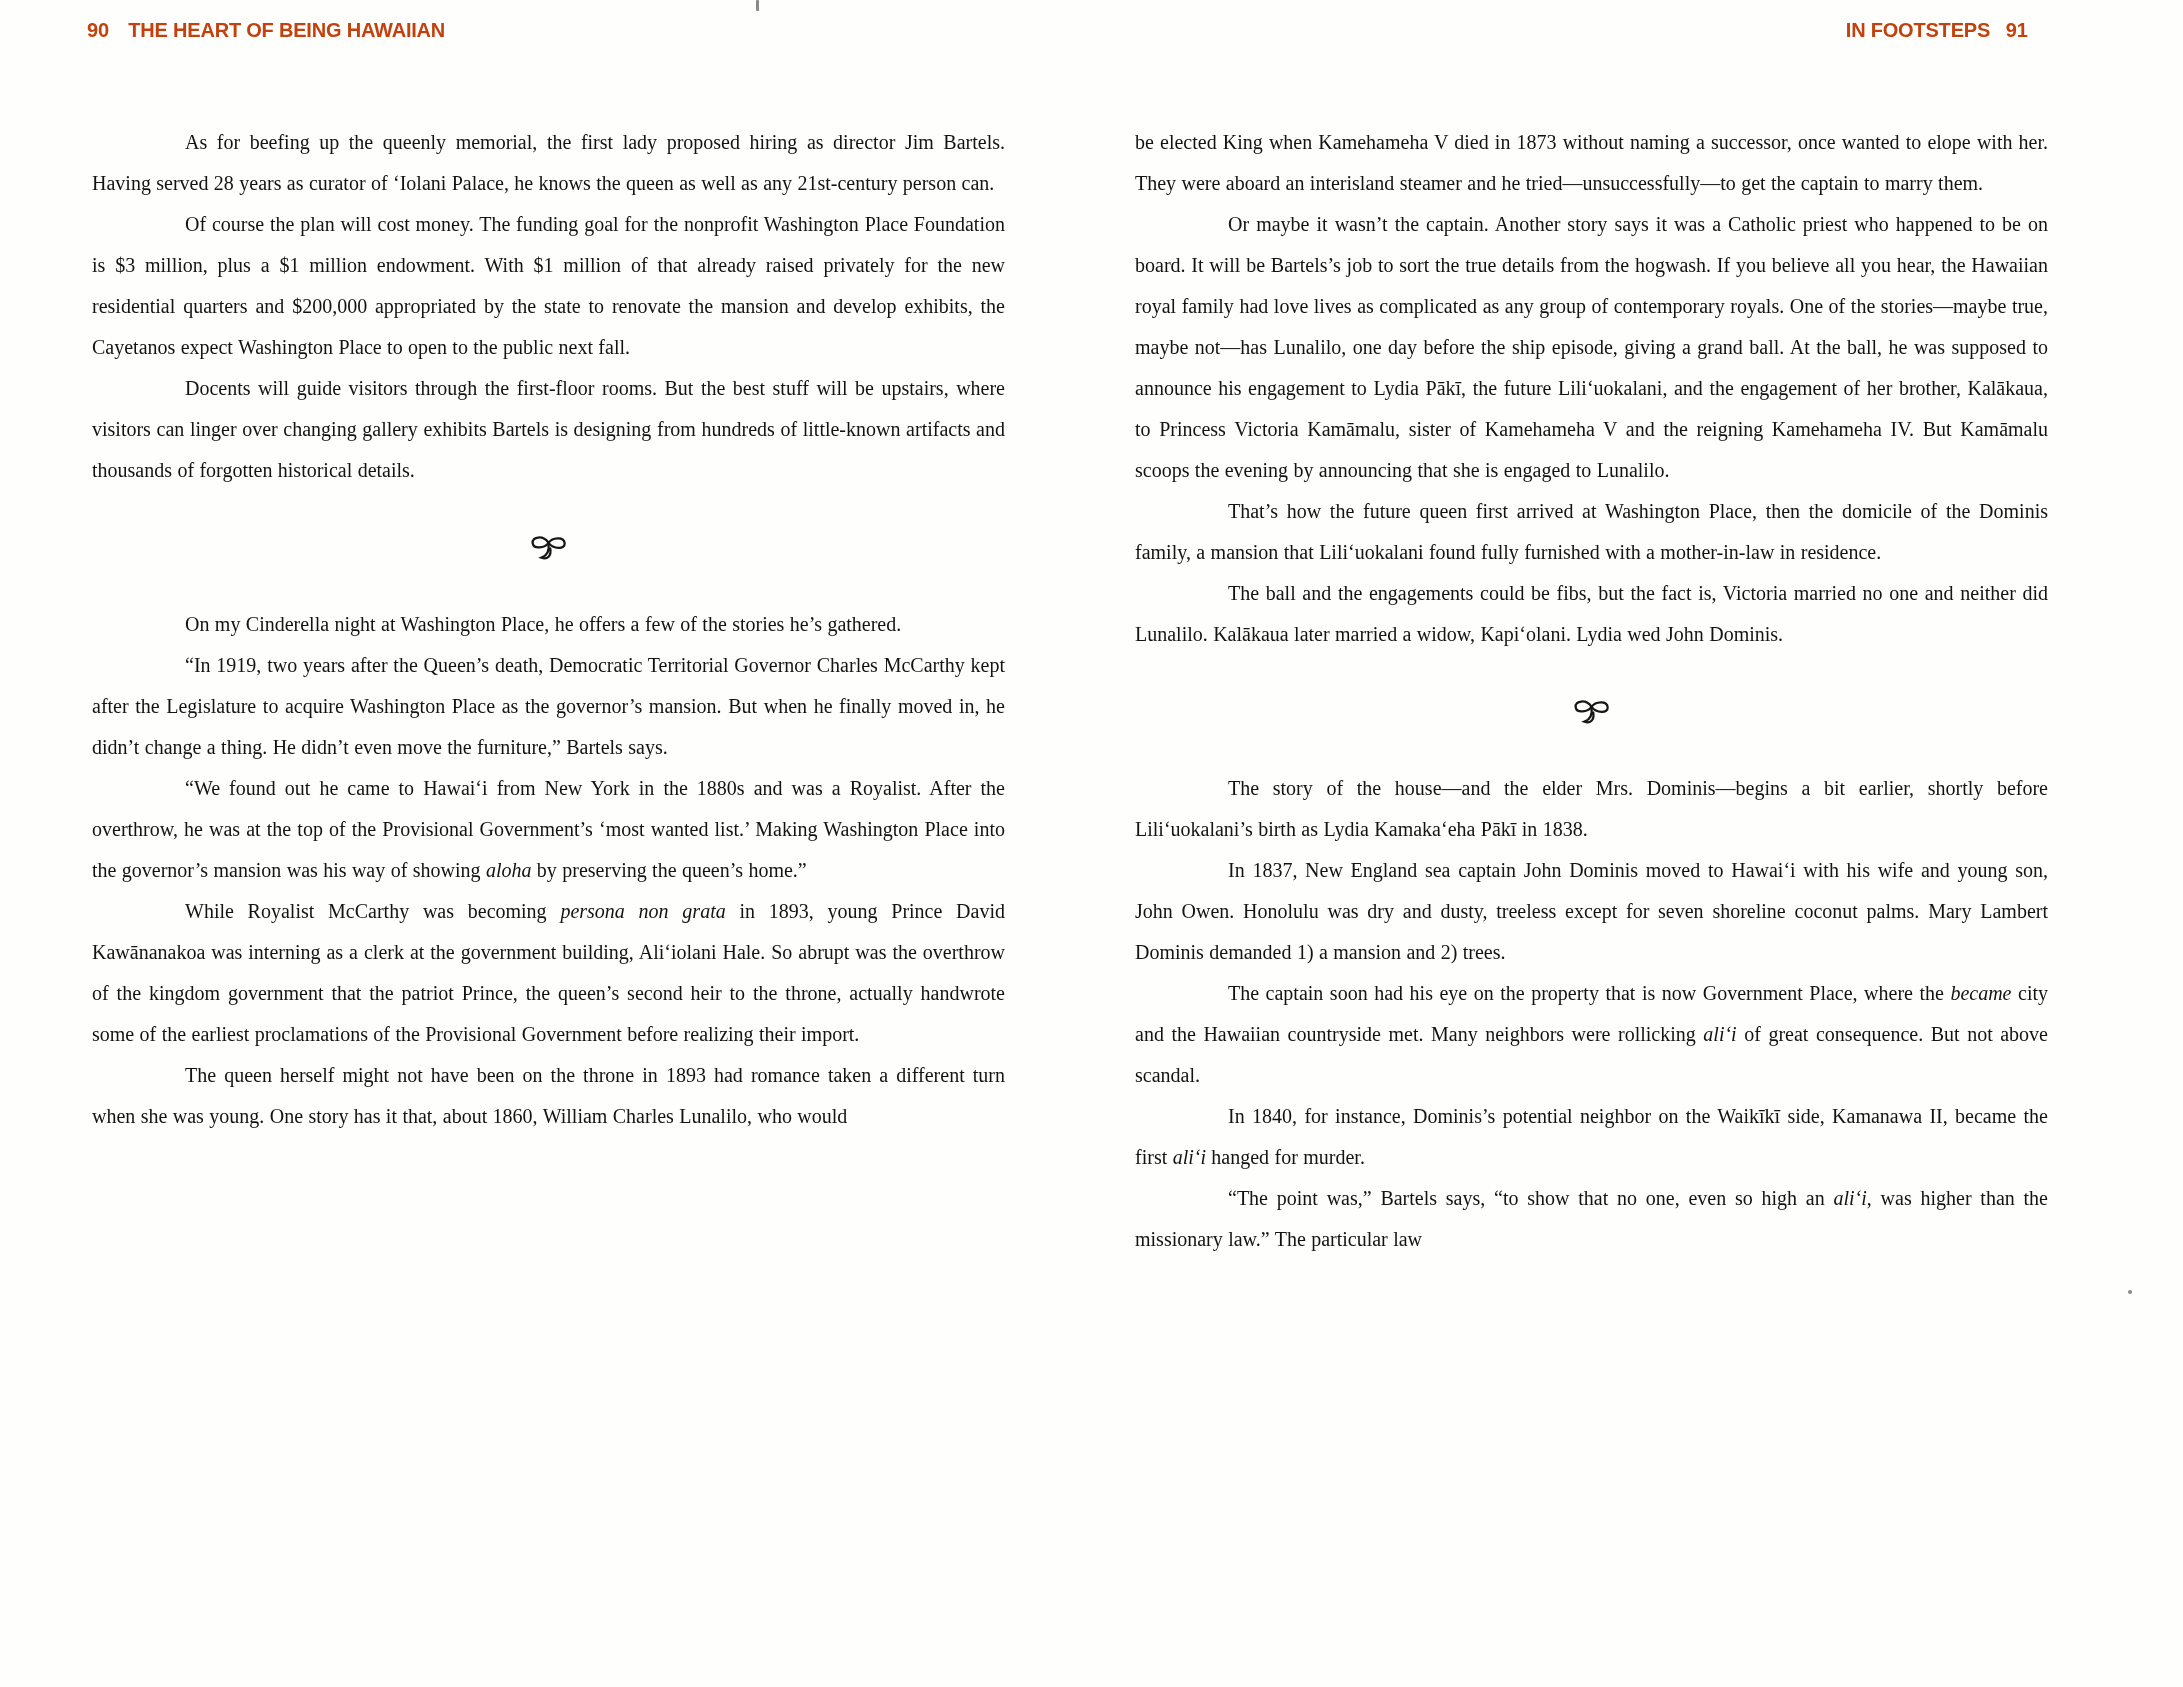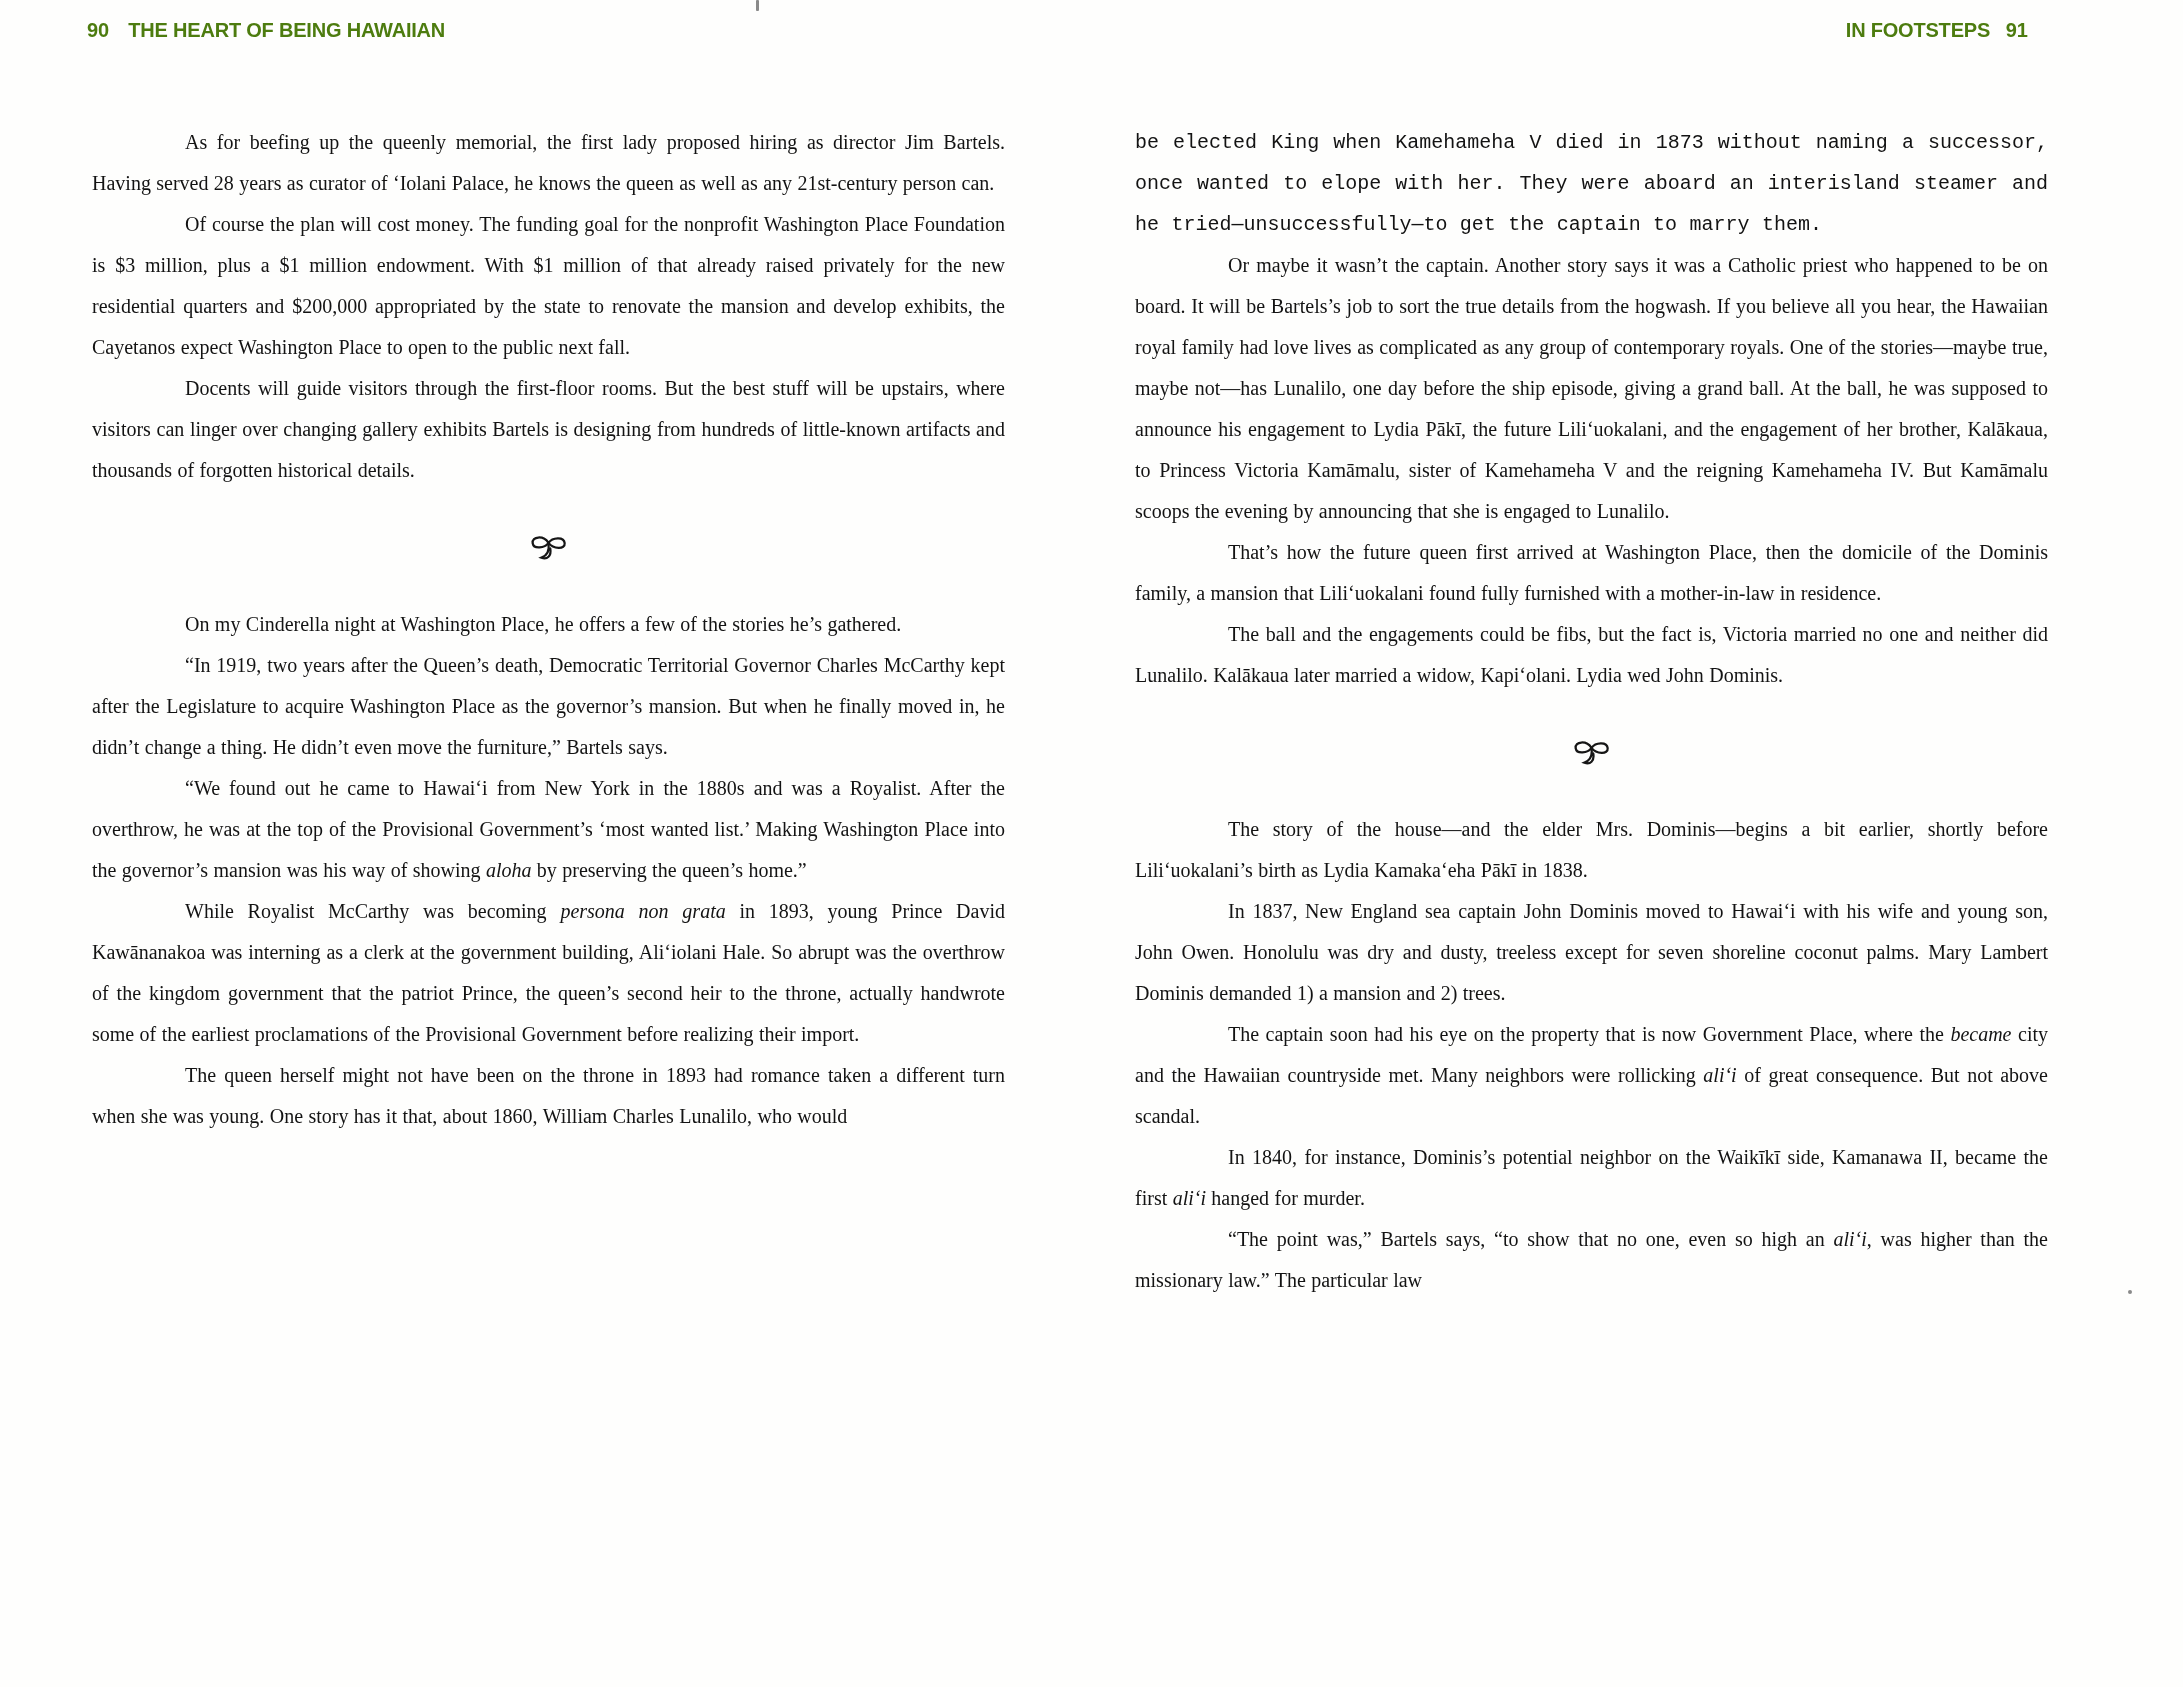--- a/index.html
+++ b/index.html
@@ -16,21 +16,21 @@
     font-family: "Liberation Serif", serif;
   }
   .running-header {
     position: absolute;
     top: 19px;
     font-family: "Liberation Sans", sans-serif;
     font-weight: bold;
     font-size: 20px;
     letter-spacing: -0.2px;
     white-space: nowrap;
-    color: #4d7c0f;
+    color: #c2410c;
   }
   .running-header.left { left: 87px; }
   .running-header.right { right: 156px; }
   .running-header .pgnum { letter-spacing: 0; }
   .running-header.left .pgnum { margin-right: 19px; }
   .running-header.right .pgnum { margin-left: 15.7px; }
   .column {
     position: absolute;
     top: 122px;
     width: 913px;
@@ -38,21 +38,21 @@
     line-height: 41px;
     text-align: justify;
     word-spacing: 0.4px;
   }
   .column.left-col { left: 92px; }
   .column.right-col { left: 1135px; }
   .para {
     margin: 0;
     text-indent: 93px;
   }
-  .para.no-indent { text-indent: 0; font-family: Liberation Mono, monospace; }
+  .para.no-indent { text-indent: 0; }
   .para em { font-style: italic; }
   .ornament {
     text-align: center;
     text-indent: 0;
     margin: 40px 0 38px 0;
     height: 35px;
   }
   .ornament svg { display: inline-block; }
   .speck {
     position: absolute;

